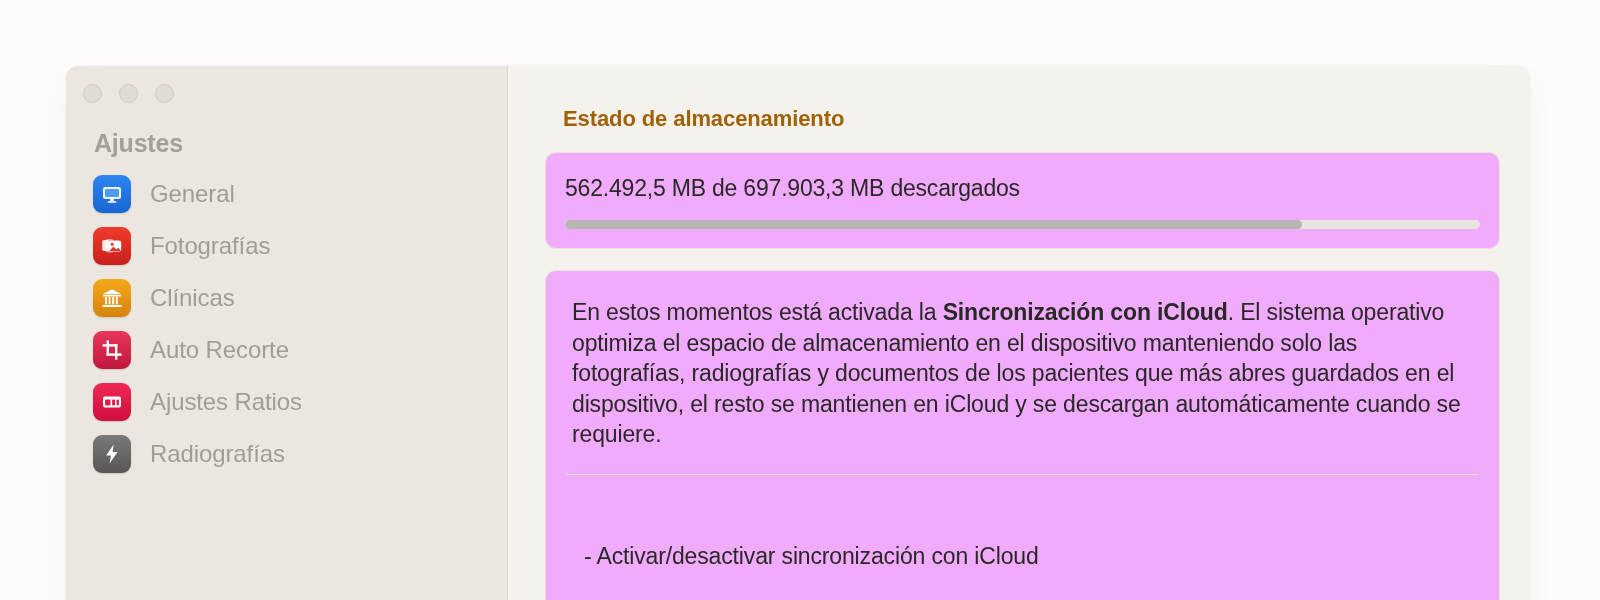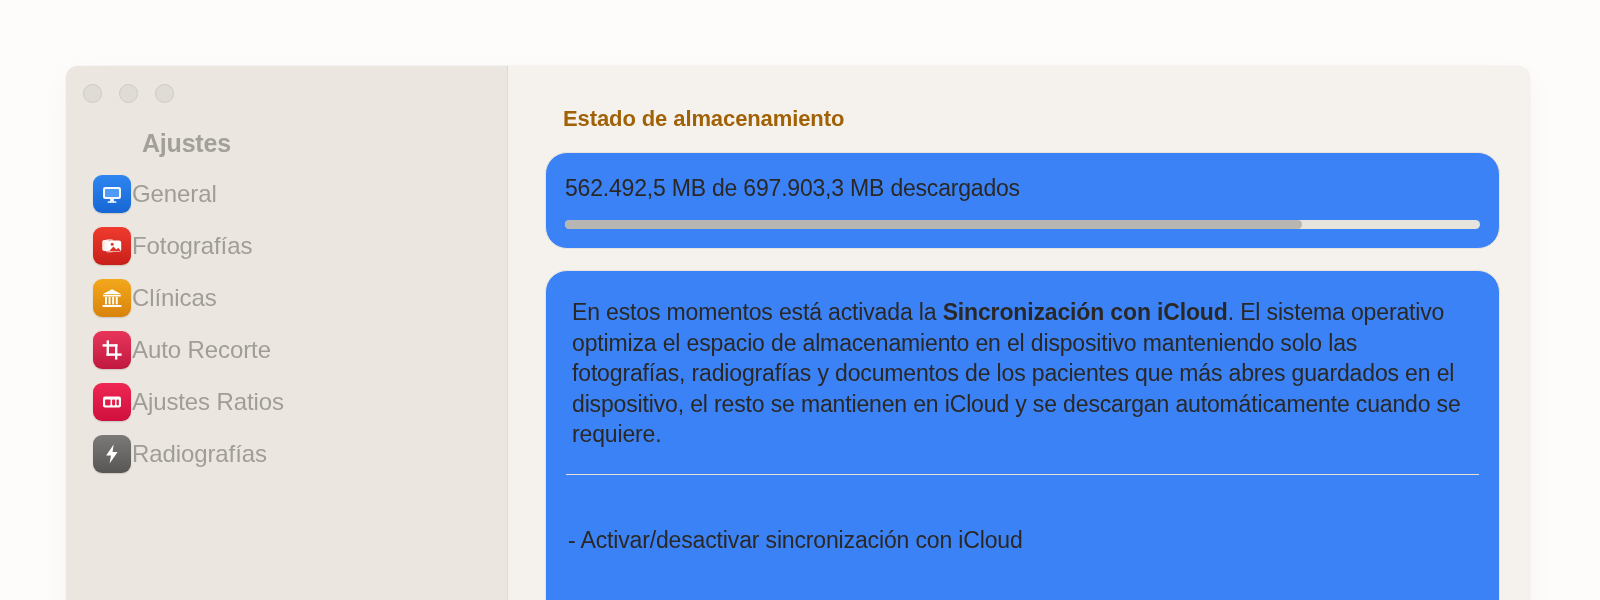--- a/index.html
+++ b/index.html
@@ -56,21 +56,20 @@
   }
 
   #sidebar-title {
     position: absolute;
     left: 28px;
     top: 63px;
     font-size: 25px;
     font-weight: bold;
     color: #a3a09a;
     letter-spacing: -0.2px;
-    margin-left: 48px;
   }
 
   #sidebar-list {
     position: absolute;
     left: 27px;
     top: 108px;
     right: 10px;
   }
 
   .sidebar-item {
@@ -87,21 +86,21 @@
     border-radius: 9px;
     flex: 0 0 38px;
     display: flex;
     align-items: center;
     justify-content: center;
     box-shadow: 0 1px 1.5px rgba(0,0,0,0.14);
   }
   .sidebar-icon svg { display: block; }
 
   .sidebar-label {
-    margin-left: 1px;
+    margin-left: 19px;
     font-size: 24px;
     color: #a09d98;
     letter-spacing: -0.1px;
     white-space: nowrap;
   }
 
   
   #content {
     flex: 1 1 auto;
     background: #f5f2ee;
@@ -118,23 +117,23 @@
     font-size: 22px;
     font-weight: bold;
     color: #a16207;
     letter-spacing: -0.1px;
   }
 
   .card {
     position: absolute;
     left: 37px;
     right: 30px;
-    background: #3b82f6;
+    background: #f0abfc;
     border: 1px solid #e8e4dd;
-    border-radius: 22px;
+    border-radius: 11px;
     box-sizing: border-box;
   }
 
   #storage-card {
     top: 86px;
     height: 97px;
   }
 
   #progress-label {
     position: absolute;
@@ -189,21 +188,21 @@
     margin: 0 20px;
   }
 
   #para-2 { padding-top: 24px; }
 
   .bullet-line {
     font-size: 23px;
     line-height: 30.5px;
     color: #2a2826;
     letter-spacing: -0.15px;
-    margin: 0;
+    margin: 16px;
     padding-top: 26px;
   }
 </style>
 </head>
 <body>
 
 <div id="app-window">
 
   <div id="sidebar">
 

